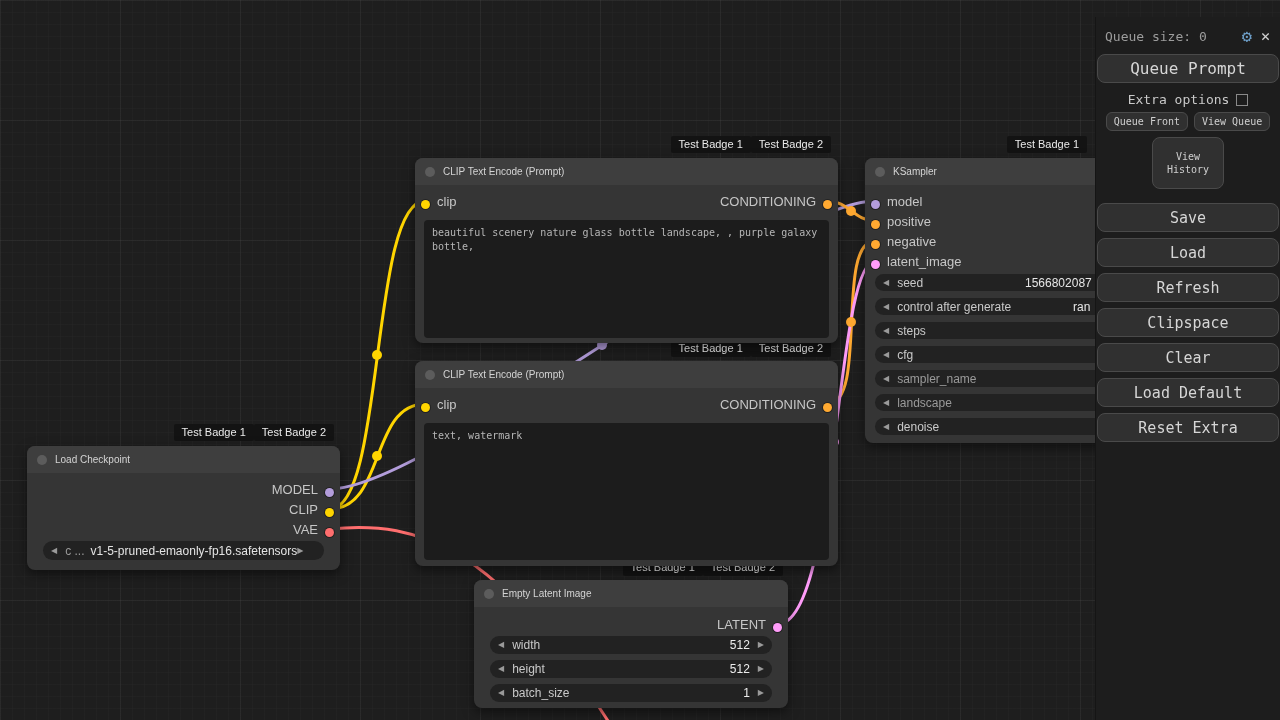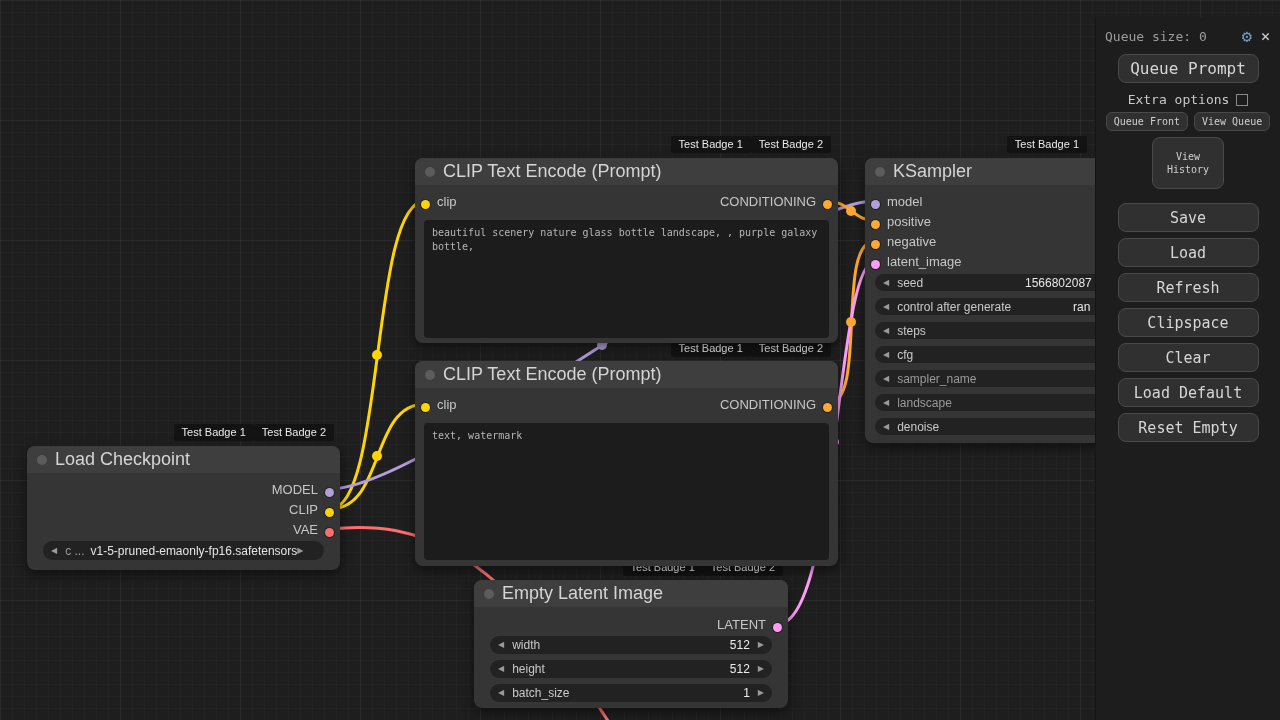--- a/index.html
+++ b/index.html
@@ -14,21 +14,21 @@
     background-size:120px 120px,120px 120px,12px 12px,12px 12px;}
   .wires{position:absolute;left:0;top:0;z-index:1;pointer-events:none;}
 
   .badge-row{position:absolute;display:flex;gap:0;justify-content:flex-end;z-index:1;}
   .badge{background:#131313;color:#e9e9e9;font-size:11px;padding:0 8px;height:17px;
          line-height:17px;border-radius:2px;white-space:nowrap;}
 
   .node{position:absolute;background:#353535;border-radius:8px;z-index:2;
         box-shadow:0 4px 12px rgba(0,0,0,.5);color:#c8c8c8;font-size:13px;}
   .node-title{display:flex;align-items:center;gap:8px;height:27px;padding:0 10px;
-              background:#3e3e3e;border-radius:8px 8px 0 0;color:#d4d4d4;font-size:18px;}
+              background:#3e3e3e;border-radius:8px 8px 0 0;color:#d4d4d4;font-size:10px;}
   .title-dot{width:10px;height:10px;border-radius:50%;background:#5c5c5c;flex:0 0 auto;}
   .slot{position:absolute;display:flex;align-items:flex-end;gap:7px;height:16px;}
   .slot.in{left:6px;}
   .slot.out{right:6px;}
   .port{width:9px;height:9px;border-radius:50%;flex:0 0 auto;box-shadow:0 0 0 1px rgba(0,0,0,.35);}
   .slot-label{color:#c6c6c6;font-size:13px;white-space:nowrap;}
 
   .prompt-box{position:absolute;left:9px;right:9px;background:#1c1c1c;border:none;outline:none;
     resize:none;border-radius:4px;padding:6px 8px;color:#b6b6b6;line-height:1.4;
     font-family:"DejaVu Sans Mono",monospace;font-size:10px;box-sizing:border-box;}
@@ -42,21 +42,21 @@
   .wvalue{margin-left:auto;margin-right:8px;color:#ececec;white-space:nowrap;}
   .wvalue-left{margin-left:6px;color:#e4e4e4;white-space:nowrap;}
   .spacer{margin-left:auto;}
   .kv{position:absolute;color:#e6e6e6;font-size:12px;white-space:nowrap;}
 
   .sidebar{position:absolute;left:1095px;top:17px;width:185px;height:720px;background:#1d1d1d;
     z-index:10;font-family:"DejaVu Sans Mono",monospace;border-left:1px solid #151515;box-sizing:border-box;}
   .queue-row{display:flex;align-items:center;gap:9px;padding:9px 10px 2px 9px;color:#9d9d9d;font-size:13px;}
   .gear{margin-left:auto;color:#6d9ec7;font-size:17px;cursor:pointer;}
   .close{color:#d2d2d2;font-size:15px;cursor:pointer;}
-  .btn{display:flex;align-items:center;justify-content:center;margin:6px auto;width:141px;height:29px;
+  .btn{display:flex;align-items:center;justify-content:center;margin:6px auto;width:182px;height:29px;
     background:#303030;border:1px solid #4a4a4a;border-radius:8px;color:#d6d6d6;
     font-family:"DejaVu Sans Mono",monospace;font-size:15px;cursor:pointer;box-sizing:border-box;}
   .btn.big{font-size:16px;}
   .extra-row{display:flex;align-items:center;justify-content:center;gap:7px;color:#c9c9c9;
              font-size:13px;margin:9px 0 2px;}
   .checkbox{width:12px;height:12px;border:1px solid #8a8a8a;background:#1d1d1d;appearance:none;
             -webkit-appearance:none;margin:0;cursor:pointer;}
   .small-row{display:flex;justify-content:center;gap:6px;margin:5px 0 0;}
   .btn-sm{background:#303030;border:1px solid #4a4a4a;border-radius:6px;color:#cfcfcf;
     font-family:"DejaVu Sans Mono",monospace;font-size:10px;padding:3px 7px;cursor:pointer;}
@@ -259,14 +259,14 @@
     <button class="btn-sm">Queue Front</button>
     <button class="btn-sm">View Queue</button>
   </div>
   <button class="btn-sm history">View History</button>
   <button class="btn">Save</button>
   <button class="btn">Load</button>
   <button class="btn">Refresh</button>
   <button class="btn">Clipspace</button>
   <button class="btn">Clear</button>
   <button class="btn">Load Default</button>
-  <button class="btn">Reset Empty</button>
+  <button class="btn">Reset Extra</button>
 </div>
 
 </body></html>

